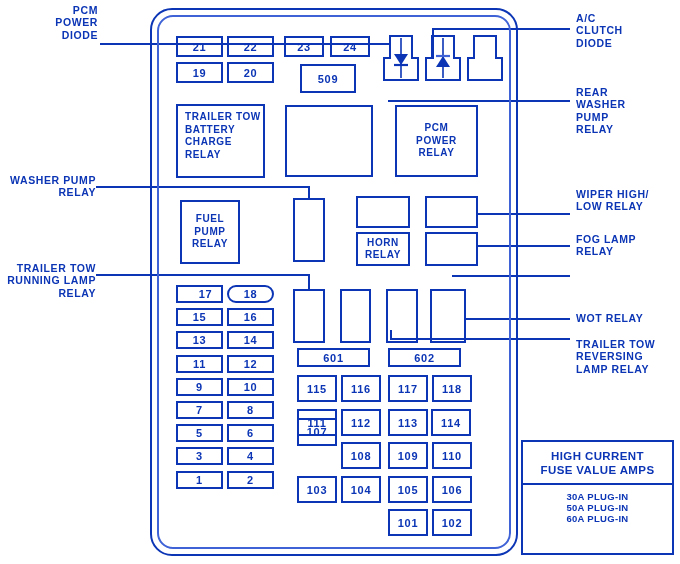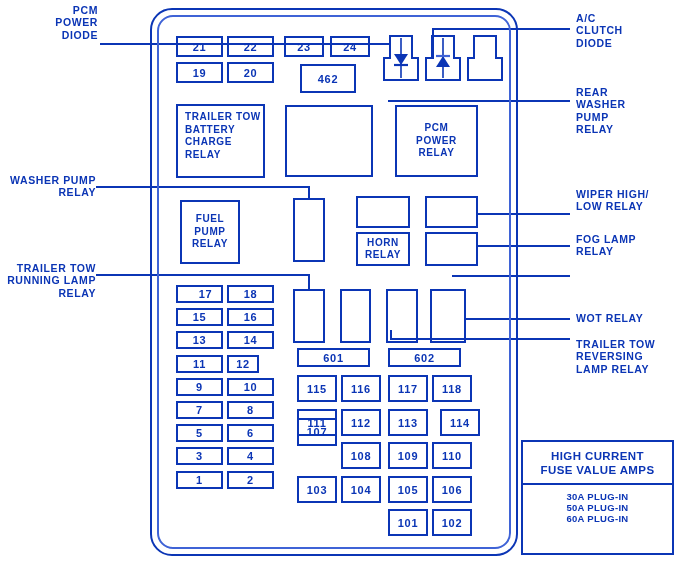--- a/index.html
+++ b/index.html
@@ -108,21 +108,21 @@
 REVERSING
 LAMP RELAY</div>
 
   <div class="fuse" style="left:176px;top:36px;width:47px;height:21px;">21</div>
   <div class="fuse" style="left:227px;top:36px;width:47px;height:21px;">22</div>
   <div class="fuse" style="left:284px;top:36px;width:40px;height:21px;">23</div>
   <div class="fuse" style="left:330px;top:36px;width:40px;height:21px;">24</div>
   <div class="fuse" style="left:176px;top:62px;width:47px;height:21px;">19</div>
   <div class="fuse" style="left:227px;top:62px;width:47px;height:21px;">20</div>
 
-  <div class="fuse" style="left:300px;top:64px;width:56px;height:29px;">462</div>
+  <div class="fuse" style="left:300px;top:64px;width:56px;height:29px;">509</div>
 
   <div class="holder" style="left:382px;top:34px;">
     <svg width="38" height="48" viewBox="0 0 38 48">
       <path d="M8 2 H30 V24 H36 V46 H2 V24 H8 Z" fill="none" stroke="#0b35b5" stroke-width="2"></path>
       <line x1="19" y1="4" x2="19" y2="44" stroke="#0b35b5" stroke-width="1.6"></line>
       <polygon points="12,20 26,20 19,31" fill="#0b35b5"></polygon>
       <line x1="12" y1="31" x2="26" y2="31" stroke="#0b35b5" stroke-width="2.2"></line>
     </svg>
   </div>
 
@@ -170,27 +170,27 @@
   <div class="box" style="left:293px;top:289px;width:32px;height:54px;"></div>
 
   <div class="box" style="left:340px;top:289px;width:31px;height:54px;"></div>
 
   <div class="box" style="left:386px;top:289px;width:32px;height:54px;"></div>
 
   <div class="box" style="left:430px;top:289px;width:36px;height:54px;"></div>
 
   <div id="left-fuse-grid">
       <div class="fuse" style="left: 176px; top: 285px; width: 47px; height: 18px; padding-left: 12px;">17</div>
-      <div class="fuse" style="left: 227px; top: 285px; width: 47px; height: 18px;">18</div>
+      <div class="fuse" style="left: 227px; top: 285px; width: 47px; height: 18px; border-radius: 9px;">18</div>
       <div class="fuse" style="left: 176px; top: 308px; width: 47px; height: 18px;">15</div>
       <div class="fuse" style="left: 227px; top: 308px; width: 47px; height: 18px;">16</div>
       <div class="fuse" style="left: 176px; top: 331px; width: 47px; height: 18px;">13</div>
       <div class="fuse" style="left: 227px; top: 331px; width: 47px; height: 18px;">14</div>
       <div class="fuse" style="left: 176px; top: 355px; width: 47px; height: 18px;">11</div>
-      <div class="fuse" style="left: 227px; top: 355px; width: 32px; height: 18px;">12</div>
+      <div class="fuse" style="left: 227px; top: 355px; width: 47px; height: 18px;">12</div>
       <div class="fuse" style="left: 176px; top: 378px; width: 47px; height: 18px;">9</div>
       <div class="fuse" style="left: 227px; top: 378px; width: 47px; height: 18px;">10</div>
       <div class="fuse" style="left: 176px; top: 401px; width: 47px; height: 18px;">7</div>
       <div class="fuse" style="left: 227px; top: 401px; width: 47px; height: 18px;">8</div>
       <div class="fuse" style="left: 176px; top: 424px; width: 47px; height: 18px;">5</div>
       <div class="fuse" style="left: 227px; top: 424px; width: 47px; height: 18px;">6</div>
       <div class="fuse" style="left: 176px; top: 447px; width: 47px; height: 18px;">3</div>
       <div class="fuse" style="left: 227px; top: 447px; width: 47px; height: 18px;">4</div>
       <div class="fuse" style="left: 176px; top: 471px; width: 47px; height: 18px;">1</div>
       <div class="fuse" style="left: 227px; top: 471px; width: 47px; height: 18px;">2</div>
@@ -206,21 +206,21 @@
       <div class="fuse" style="left: 341px; top: 409px; width: 40px; height: 27px;">112</div>
       <div class="fuse" style="left: 297px; top: 418px; width: 40px; height: 28px;">107</div>
       <div class="fuse" style="left: 341px; top: 442px; width: 40px; height: 27px;">108</div>
       <div class="fuse" style="left: 297px; top: 476px; width: 40px; height: 27px;">103</div>
       <div class="fuse" style="left: 341px; top: 476px; width: 40px; height: 27px;">104</div>
     </div>
   <div id="hc-right-grid">
       <div class="fuse" style="left: 388px; top: 375px; width: 40px; height: 27px;">117</div>
       <div class="fuse" style="left: 432px; top: 375px; width: 40px; height: 27px;">118</div>
       <div class="fuse" style="left: 388px; top: 409px; width: 40px; height: 27px;">113</div>
-      <div class="fuse" style="left: 440px; top: 409px; width: 40px; height: 27px;">114</div>
+      <div class="fuse" style="left: 431px; top: 409px; width: 40px; height: 27px;">114</div>
       <div class="fuse" style="left: 388px; top: 442px; width: 40px; height: 27px;">109</div>
       <div class="fuse" style="left: 432px; top: 442px; width: 40px; height: 27px;">110</div>
       <div class="fuse" style="left: 388px; top: 476px; width: 40px; height: 27px;">105</div>
       <div class="fuse" style="left: 432px; top: 476px; width: 40px; height: 27px;">106</div>
       <div class="fuse" style="left: 388px; top: 509px; width: 40px; height: 27px;">101</div>
       <div class="fuse" style="left: 432px; top: 509px; width: 40px; height: 27px;">102</div>
     </div>
 
   <div id="legend">
     <div id="legend-head">HIGH CURRENT

